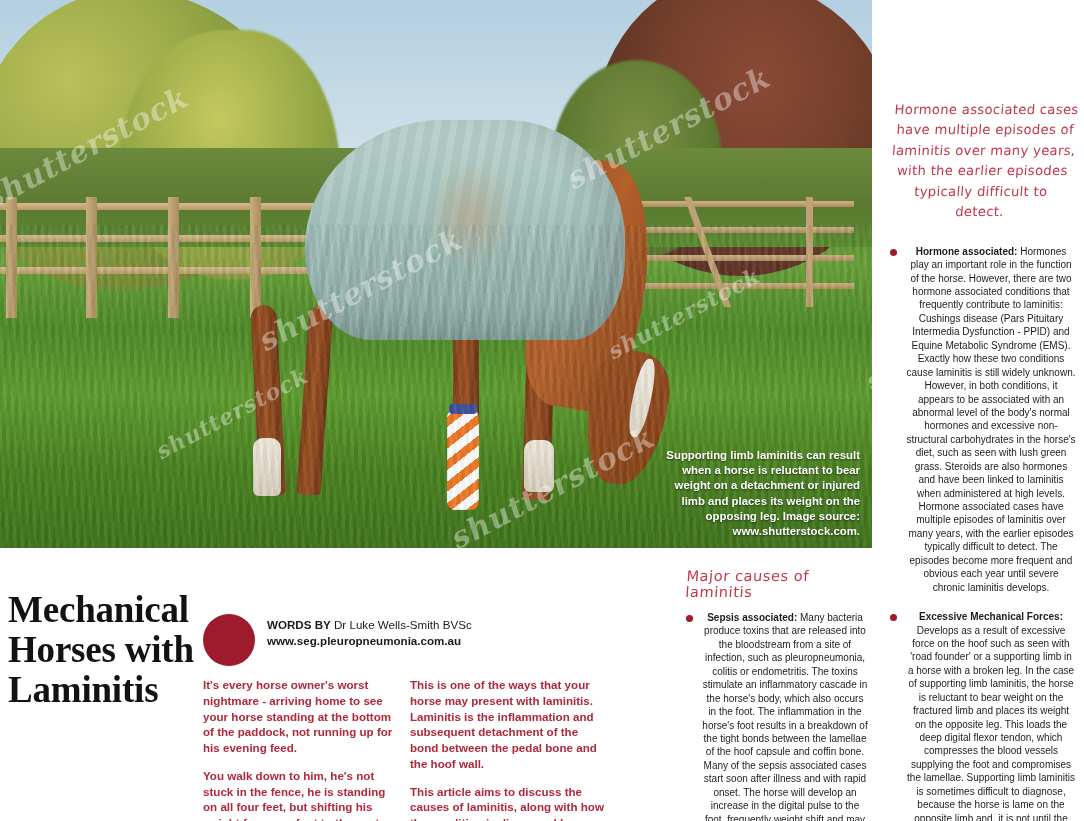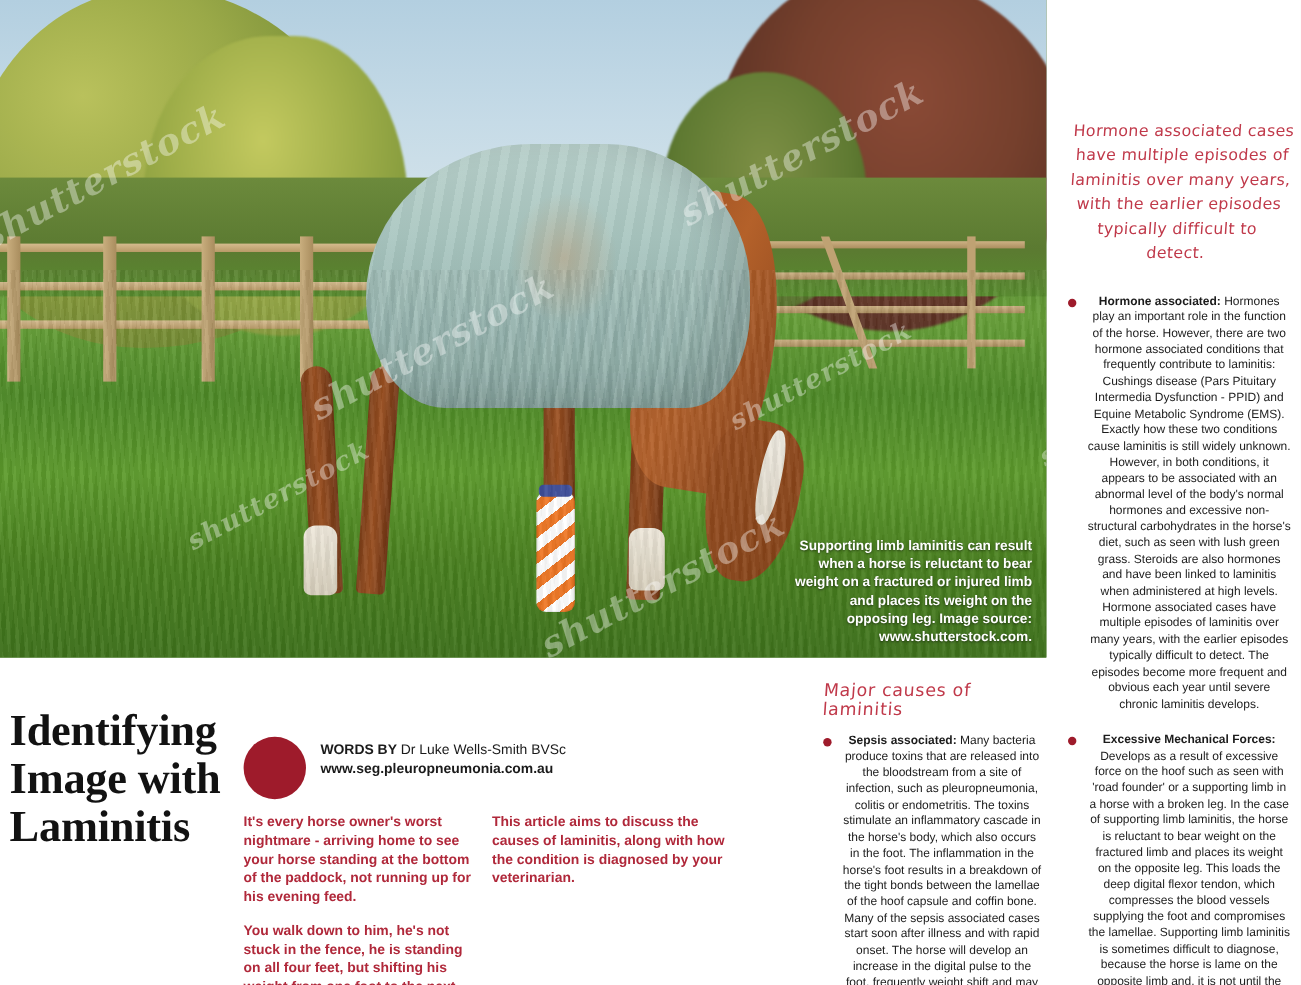--- a/index.html
+++ b/index.html
@@ -378,42 +378,43 @@
       <div class="grass-tex"></div>
 
       <div class="wm wm1">shutterstock</div>
       <div class="wm wm2">shutterstock</div>
       <div class="wm wm3">shutterstock</div>
       <div class="wm wm4">shutterstock</div>
       <div class="wm wm5">shutterstock</div>
       <div class="wm wm6">shutterstock</div>
       <div class="wm wm7">shutterstock</div>
 
-      <div class="caption">Supporting limb laminitis can result when a horse is reluctant to bear weight on a fractured or injured limb and places its weight on the opposing leg. Image source: www.shutterstock.com.</div>
+      <div class="caption">Supporting limb laminitis can result when a horse is reluctant to bear weight on a detachment or injured limb and places its weight on the opposing leg. Image source: www.shutterstock.com.</div>
     </div>
   </div>
 
-  <h1 class="title">Identifying Image with Laminitis</h1>
+  <h1 class="title">Mechanical Horses with Laminitis</h1>
 
   <div class="byline-wrap">
     <div class="byline-dot"></div>
     <div class="byline-text">
       <span class="lead">WORDS BY</span>
       <span>Dr Luke Wells-Smith</span>
       <span>BVSc</span>
       <span class="site">www.seg.pleuropneumonia.com.au</span>
     </div>
   </div>
 
   <div class="intro-col intro-a">
     <p>It's every horse owner's worst nightmare - arriving home to see your horse standing at the bottom of the paddock, not running up for his evening feed.</p>
     <p>You walk down to him, he's not stuck in the fence, he is standing on all four feet, but shifting his weight from one foot to the next. You put the head collar on, but he is very reluctant to walk. What could be wrong with him?</p>
   </div>
 
   <div class="intro-col intro-b">
+    <p>This is one of the ways that your horse may present with laminitis. Laminitis is the inflammation and subsequent detachment of the bond between the pedal bone and the hoof wall.</p>
     <p>This article aims to discuss the causes of laminitis, along with how the condition is diagnosed by your veterinarian.</p>
   </div>
 
   <div class="col-mid">
     <div class="script-head">Major causes of laminitis</div>
     <div class="bullet-item">
       <span class="lbl">Sepsis associated:</span><span> Many bacteria produce toxins that are released into the bloodstream from a site of infection, such as pleuropneumonia, colitis or endometritis. The toxins stimulate an inflammatory cascade in the horse's body, which also occurs in the foot. The inflammation in the horse's foot results in a breakdown of the tight bonds between the lamellae of the hoof capsule and coffin bone. Many of the sepsis associated cases start soon after illness and with rapid onset. The horse will develop an increase in the digital pulse to the foot, frequently weight shift and may have a saw horse stance.</span>
     </div>
   </div>
 

